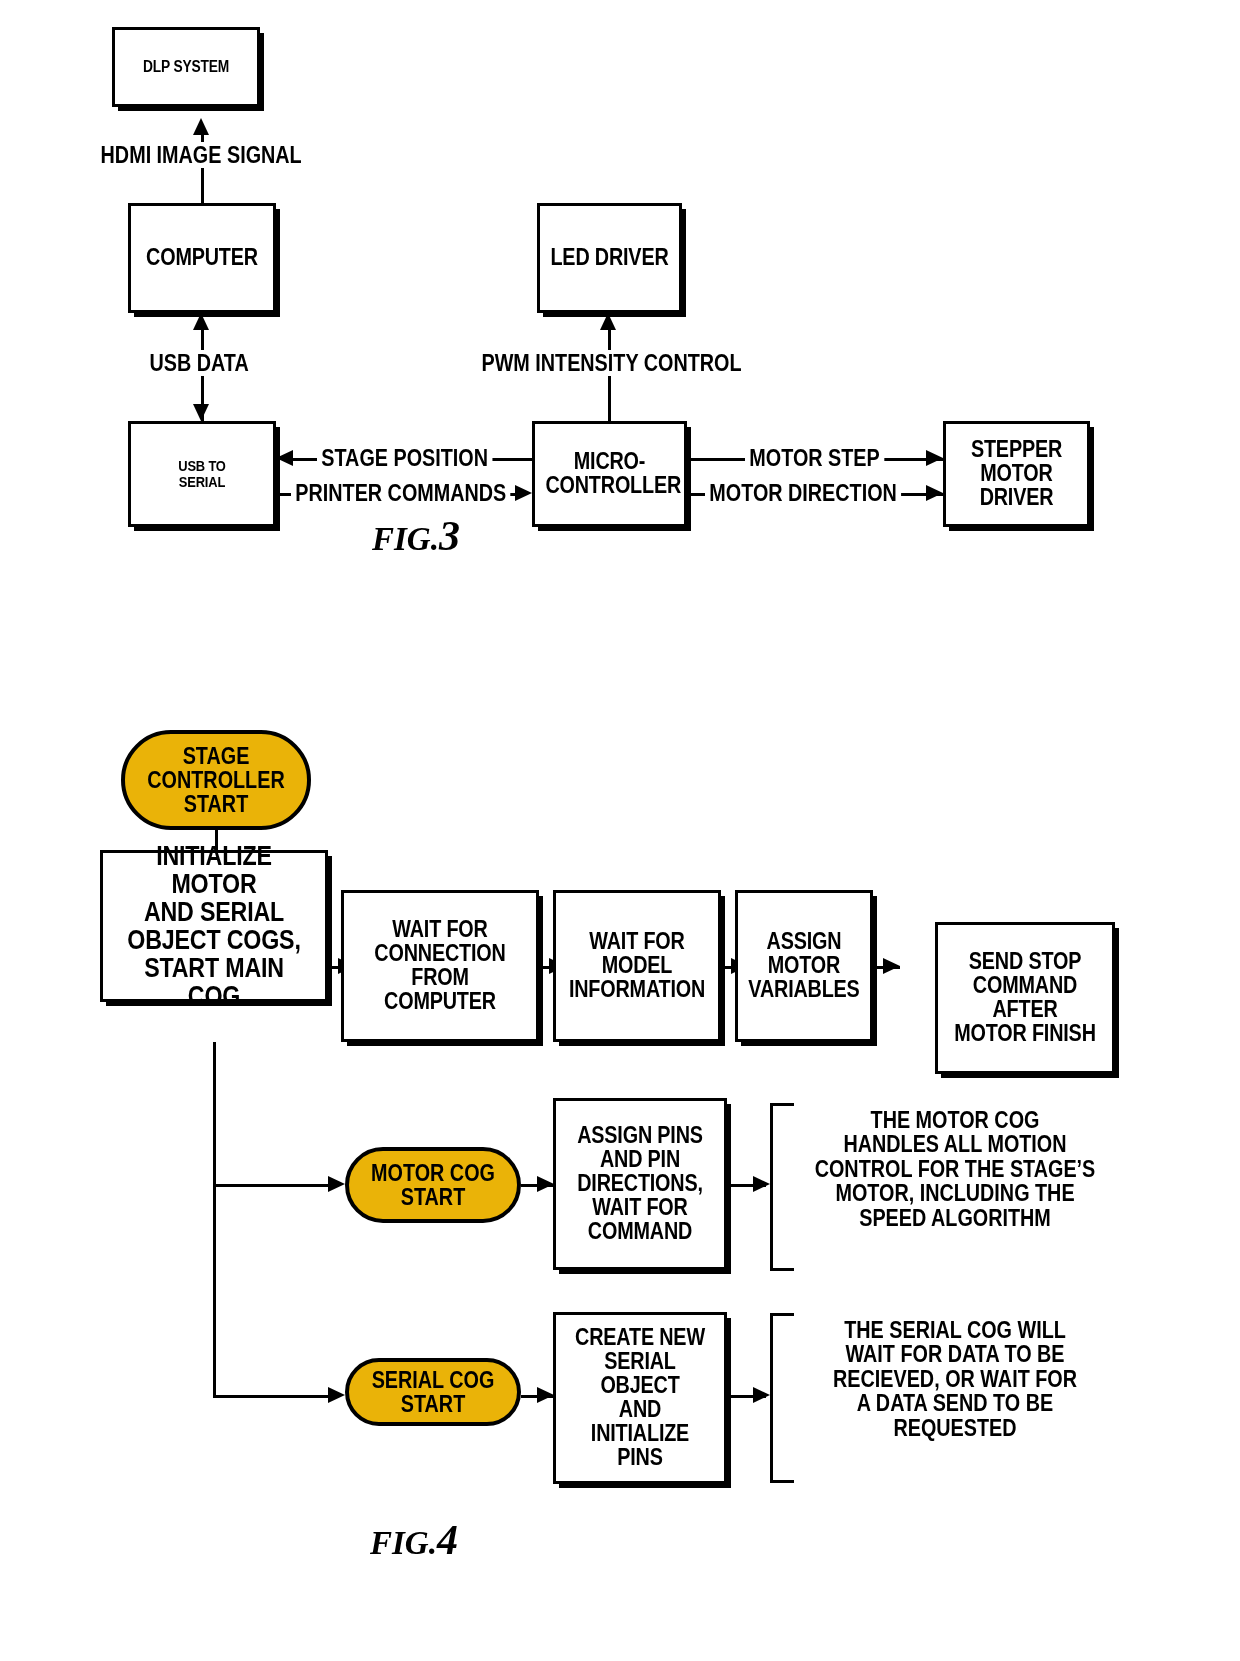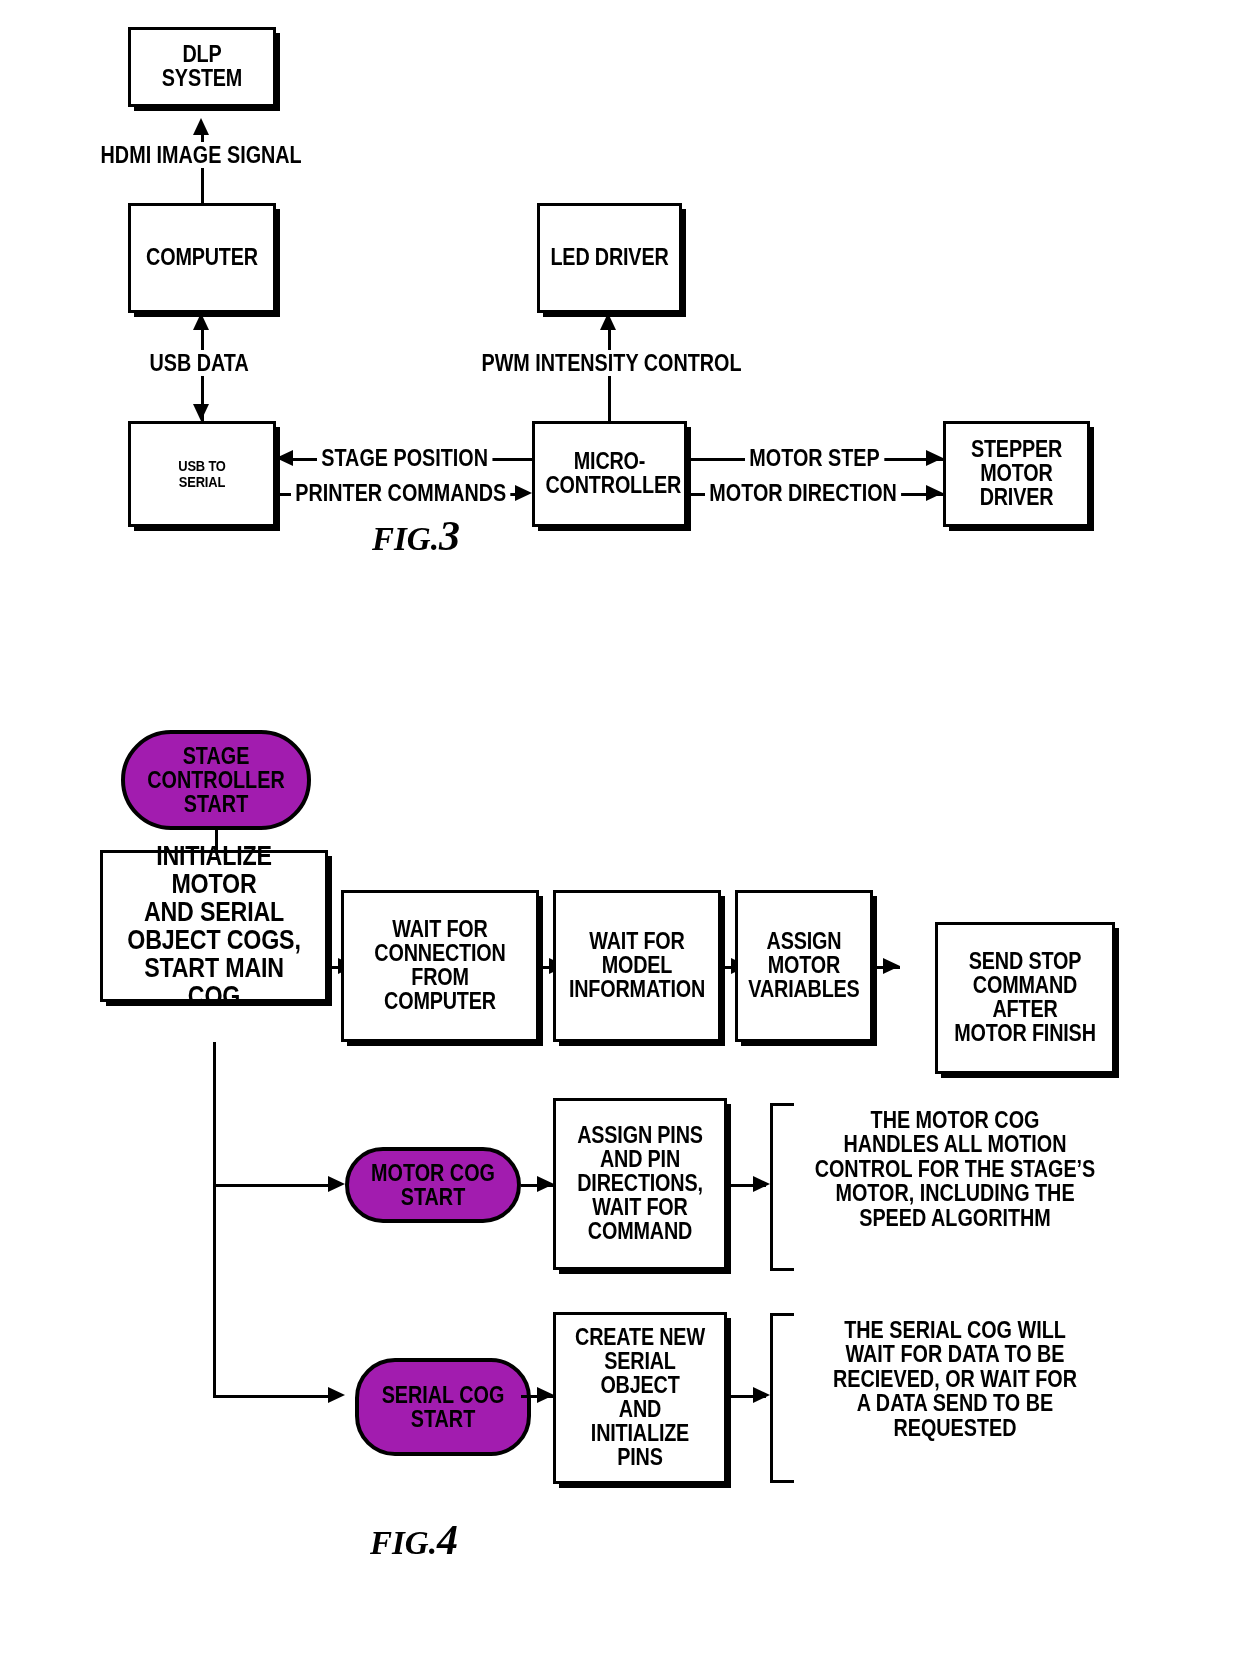--- a/index.html
+++ b/index.html
@@ -39,21 +39,21 @@
     transform: scaleX(0.86);
     transform-origin: center center;
     white-space: pre-line;
   }
 
   
   .pill {
     position: absolute;
     box-sizing: border-box;
     border: 4px solid #000;
-    background: #a21caf;
+    background: #eab308;
     display: flex;
     align-items: center;
     justify-content: center;
     text-align: center;
   }
   .pill .txt {
     display: block;
     width: 100%;
     line-height: 1.05;
     font-weight: 700;
@@ -107,21 +107,21 @@
   .figcap .num {
     font-style: italic;
     font-weight: 700;
   }
 </style>
 </head>
 <body>
 
 <div>
 
-  <div class="box" style="left:128px; top:27px; width:148px; height:80px; font-size:23px;">
+  <div class="box" style="left:112px; top:27px; width:148px; height:80px; font-size:16px;">
     <span class="txt">DLP SYSTEM</span>
   </div>
 
   <div class="vline" style="left:201px; top:132px; height:75px;"></div>
   <div class="arrow-u" style="left:193px; top:118px;"></div>
   <div class="label" style="left:98px; top:142px; font-size:23px; background:#fff; padding:1px 3px;">HDMI IMAGE SIGNAL</div>
 
   <div class="box" style="left:128px; top:203px; width:148px; height:110px; font-size:23px;">
     <span class="txt">COMPUTER</span>
   </div>
@@ -256,21 +256,21 @@
   <div class="bracket" style="left:770px; top:1103px; height:168px;"></div>
   <div class="label center" style="left:790px; top:1108px; width:330px; font-size:23px;">THE MOTOR COG
 HANDLES ALL MOTION
 CONTROL FOR THE STAGE’S
 MOTOR, INCLUDING THE
 SPEED ALGORITHM</div>
 
   <div class="hline" style="left:213px; top:1395px; width:123px;"></div>
   <div class="arrow-r" style="left:328px; top:1387px;"></div>
 
-  <div class="pill" style="left:355px; top:1358px; width:176px; height:98px; border-radius:40px; font-size:23px;">
+  <div class="pill" style="left:345px; top:1358px; width:176px; height:68px; border-radius:40px; font-size:23px;">
     <span class="txt">SERIAL COG
 START</span>
   </div>
 
   <div class="hline" style="left:521px; top:1395px; width:32px;"></div>
   <div class="arrow-r" style="left:537px; top:1387px;"></div>
 
   <div class="box" style="left:553px; top:1312px; width:174px; height:172px; font-size:23px;">
     <span class="txt">CREATE NEW
 SERIAL OBJECT

